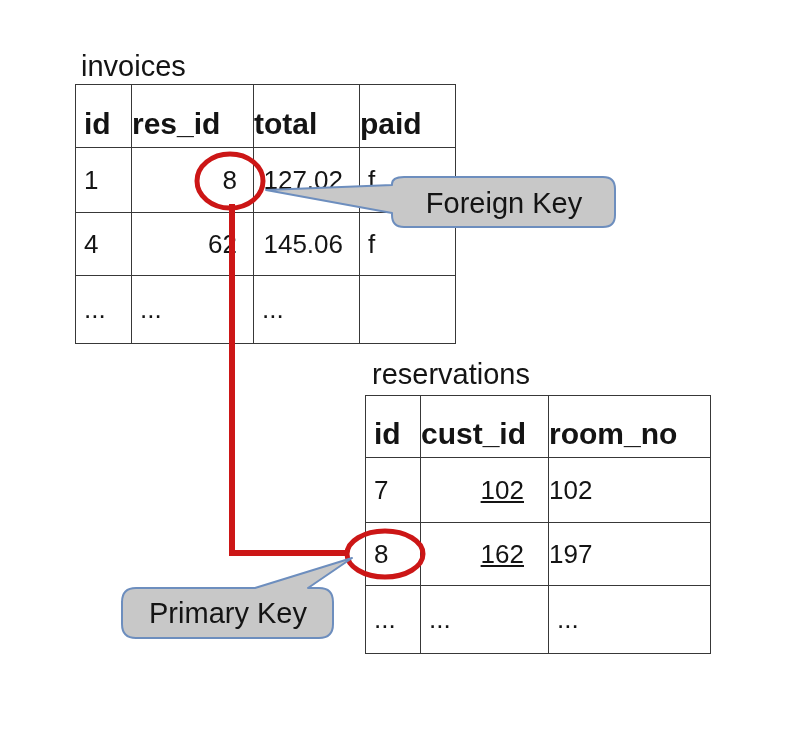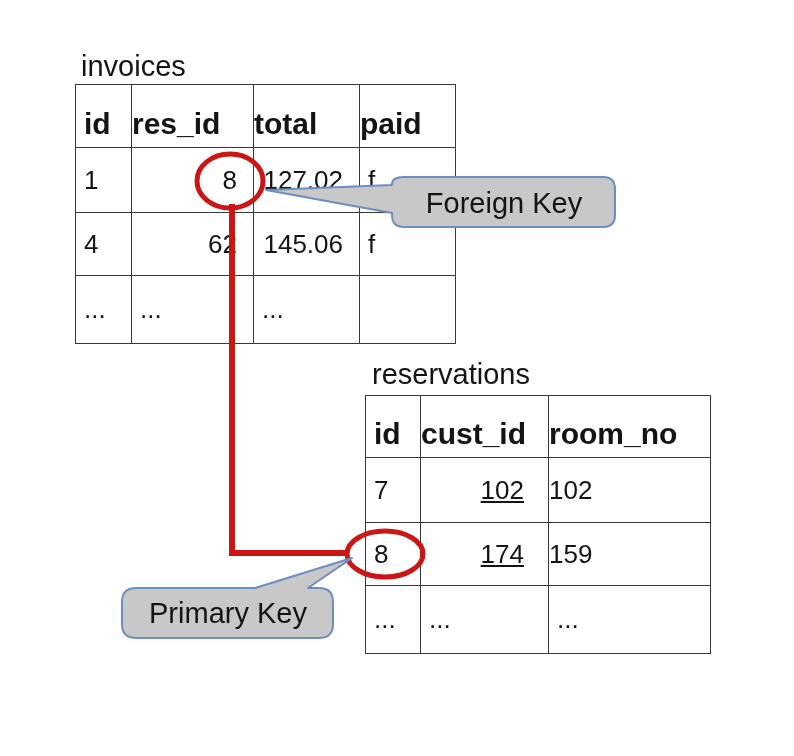--- a/index.html
+++ b/index.html
@@ -132,22 +132,22 @@
       <th class="ac">cust_id</th>
       <th class="ac">room_no</th>
     </tr>
     <tr style="height:65px">
       <td class="al">7</td>
       <td class="ar">102</td>
       <td class="ac">102</td>
     </tr>
     <tr style="height:63px">
       <td class="al">8</td>
-      <td class="ar">174</td>
-      <td class="ac">159</td>
+      <td class="ar">162</td>
+      <td class="ac">197</td>
     </tr>
     <tr style="height:68px">
       <td class="al">...</td>
       <td class="al">...</td>
       <td class="al">...</td>
     </tr>
   </tbody>
     </table>
 
   <svg class="overlay" width="794" height="756" viewBox="0 0 794 756">

